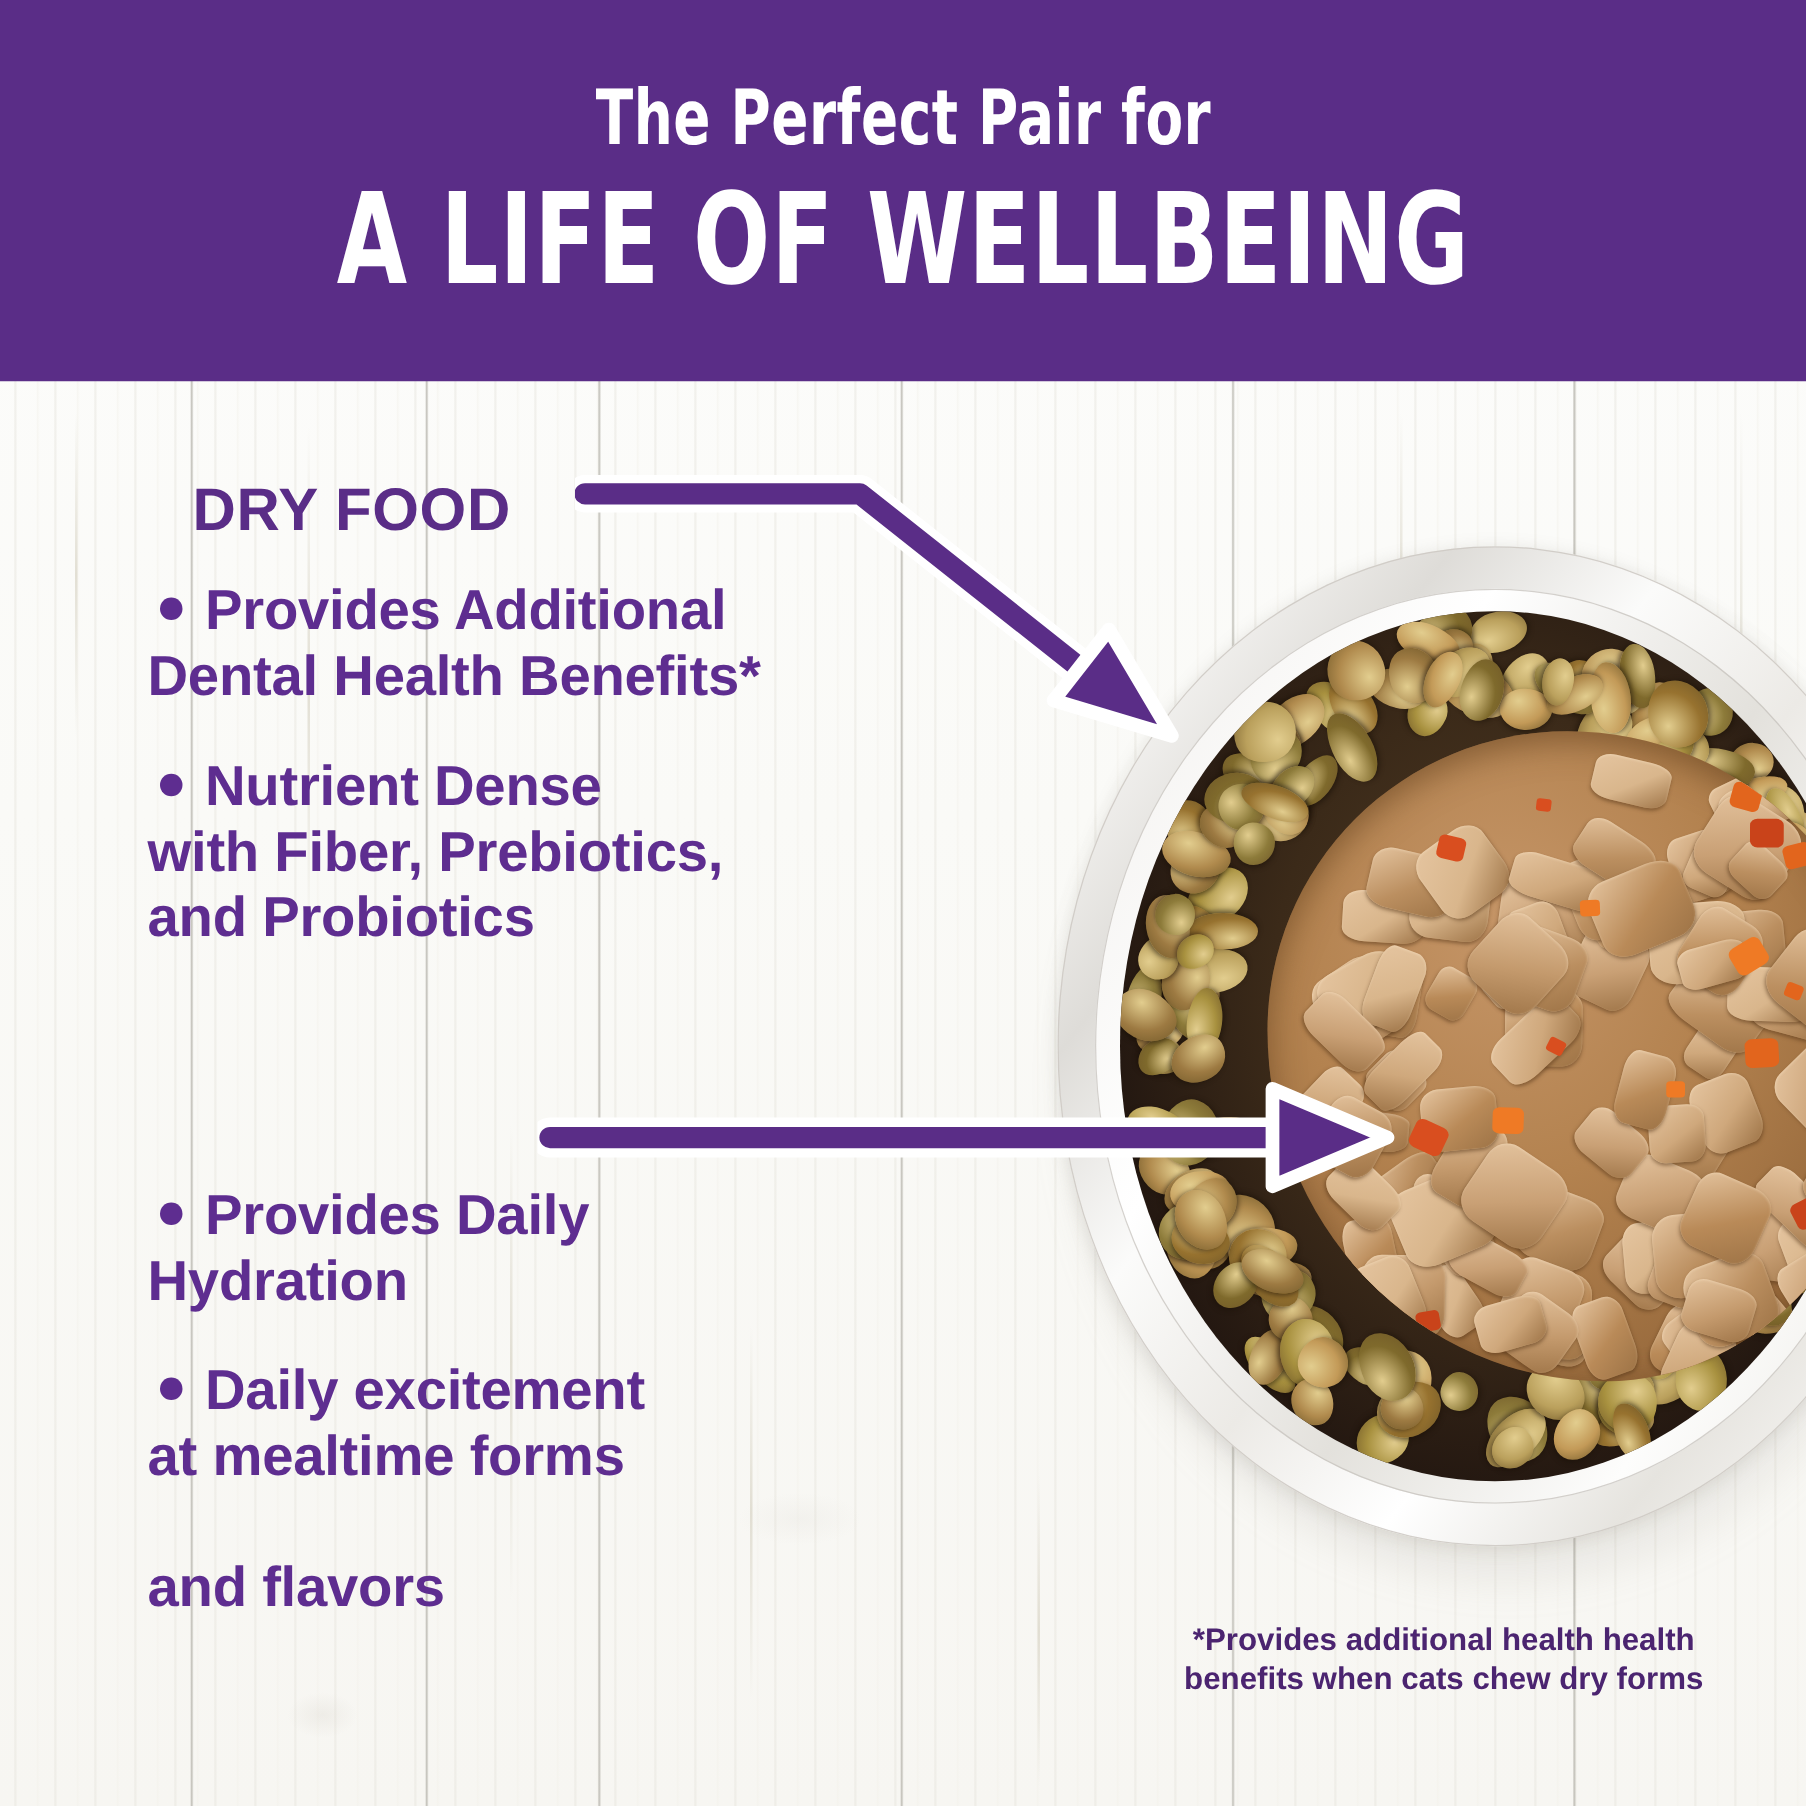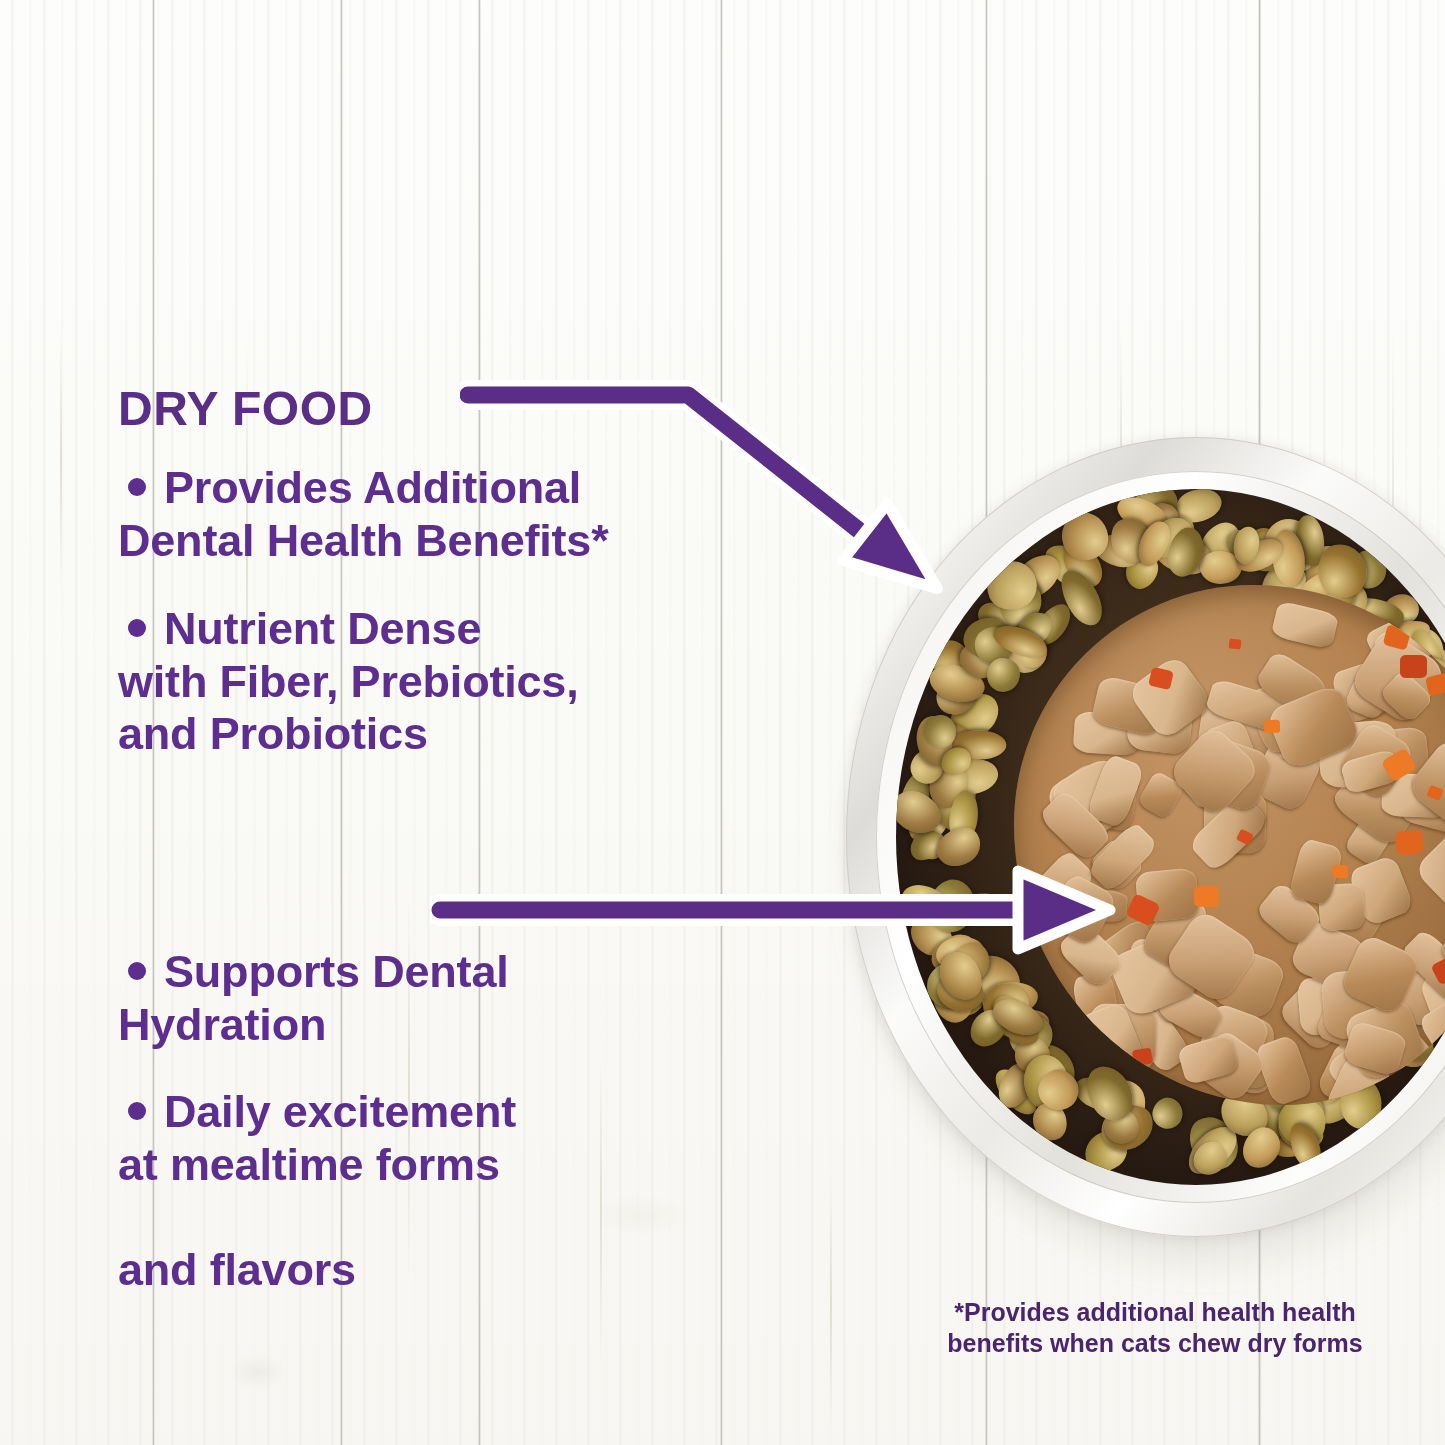--- a/index.html
+++ b/index.html
@@ -94,20 +94,21 @@
 
   
   .section-heading {
     position: absolute;
     color: #5a2d87;
     font-family: "Liberation Sans", sans-serif;
     font-weight: bold;
     font-size: 48px;
     letter-spacing: .5px;
     white-space: nowrap;
+    margin-left: 36px;
   }
   #dry-food-heading { left: 118px; top: 381px; }
   #wet-food-heading { left: 118px; top: 865px; }
 
   .bullet-block {
     position: absolute;
     color: #5e2d90;
     font-family: "Liberation Sans", sans-serif;
     font-weight: bold;
     font-size: 45px;
@@ -254,20 +255,24 @@
   <div class="plank-seam" style="left:985px"></div>
   <div class="plank-seam" style="left:1258px"></div>
   <div class="grain" style="left:60px;  top:330px; height:260px;"></div>
   <div class="grain" style="left:246px; top:340px; height:420px;"></div>
   <div class="grain" style="left:408px; top:900px; height:380px;"></div>
   <div class="grain" style="left:600px; top:1060px;height:300px;"></div>
   <div class="grain" style="left:830px; top:1180px;height:250px;"></div>
   <div class="grain" style="left:1120px;top:330px; height:300px;"></div>
   <div class="grain" style="left:1392px;top:330px; height:520px;"></div>
 
+  <div class="header-bar">
+    <div class="header-line1">The Perfect Pair for</div>
+    <div class="header-line2">A LIFE OF WELLBEING</div>
+  </div>
 
   <div class="bowl-wrap">
     <div class="bowl-shadow"></div>
     <div class="bowl-rim"></div>
     <div class="bowl-rim-inner"></div>
     <div class="bowl-inner">
 
       <div class="kibble-layer" id="kibble-host">
           <div class="kibble" style="left: 290.336px; top: 631.228px; width: 55.4963px; height: 45.402px; transform: rotate(239.476deg); background: radial-gradient(at 35% 30%, rgb(226, 205, 142) 0%, rgb(141, 123, 58) 55%, rgb(111, 87, 39) 100%);"></div>
           <div class="kibble" style="left: 354.417px; top: 611.734px; width: 48.1092px; height: 32.4839px; transform: rotate(66.8803deg); background: radial-gradient(at 35% 30%, rgb(226, 205, 142) 0%, rgb(127, 106, 44) 55%, rgb(111, 87, 39) 100%);"></div>
@@ -590,21 +595,21 @@
   <svg class="arrow-svg" id="dry-arrow" width="660" height="260" viewBox="0 0 660 260">
     <path d="M 8 25 L 228 25 L 430 185" fill="none" stroke="#ffffff" stroke-width="30" stroke-linecap="round" stroke-linejoin="round"></path>
     <path d="M 8 25 L 228 25 L 430 185" fill="none" stroke="#5a2d87" stroke-width="17" stroke-linecap="round" stroke-linejoin="round"></path>
     <g transform="translate(405,162) rotate(38)">
       <path d="M 0 -36 L 92 0 L 0 36 Z" fill="#5a2d87" stroke="#ffffff" stroke-width="11" stroke-linejoin="round"></path>
     </g>
   </svg>
 
 
   <div class="bullet-block" id="wet-bullet-1">
-    <span class="bullet-dot"></span><span>Supports Dental</span><br>
+    <span class="bullet-dot"></span><span>Provides Daily</span><br>
     <span>Hydration</span>
   </div>
 
   <div class="bullet-block" id="wet-bullet-2">
     <span class="bullet-dot"></span><span>Daily excitement</span><br>
     <span>at mealtime forms</span><br>
     <br>
     <span>and flavors</span>
   </div>
 

